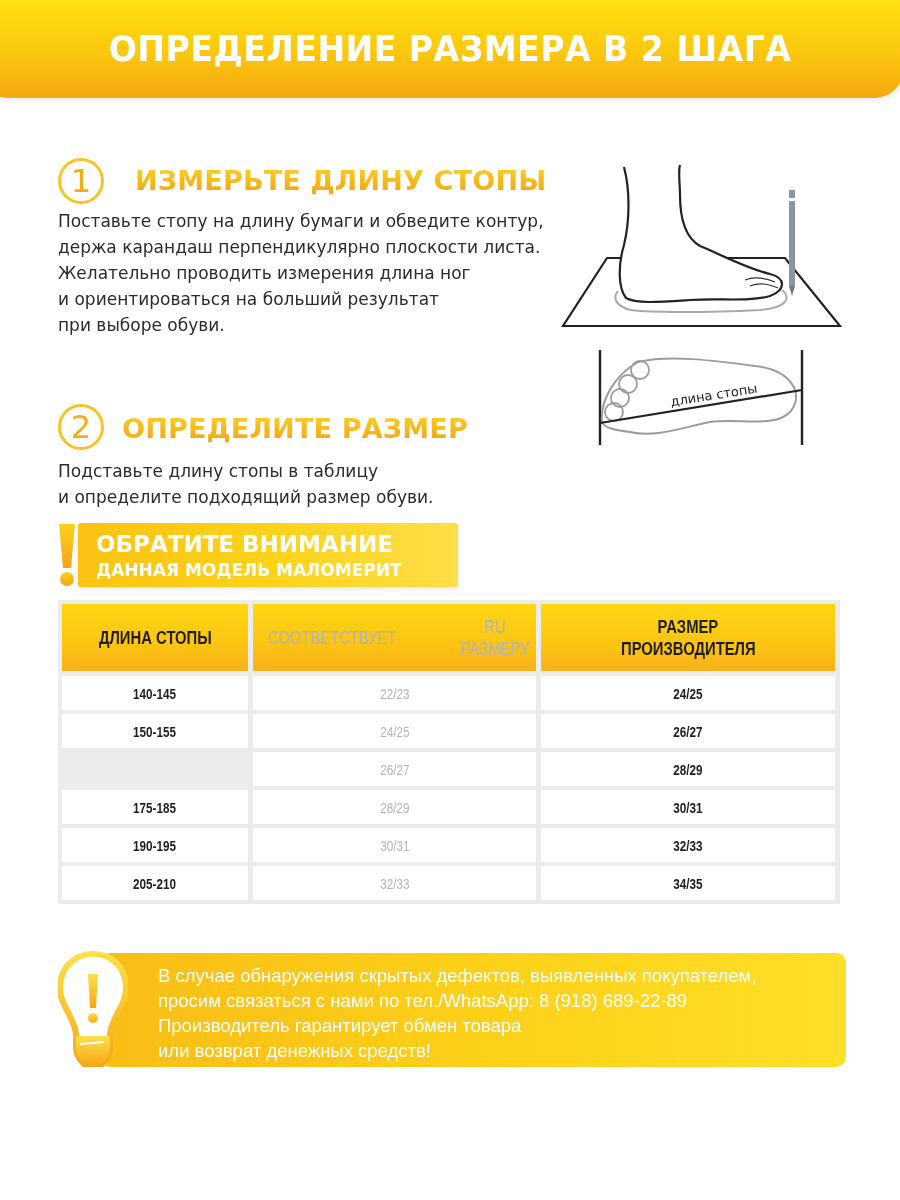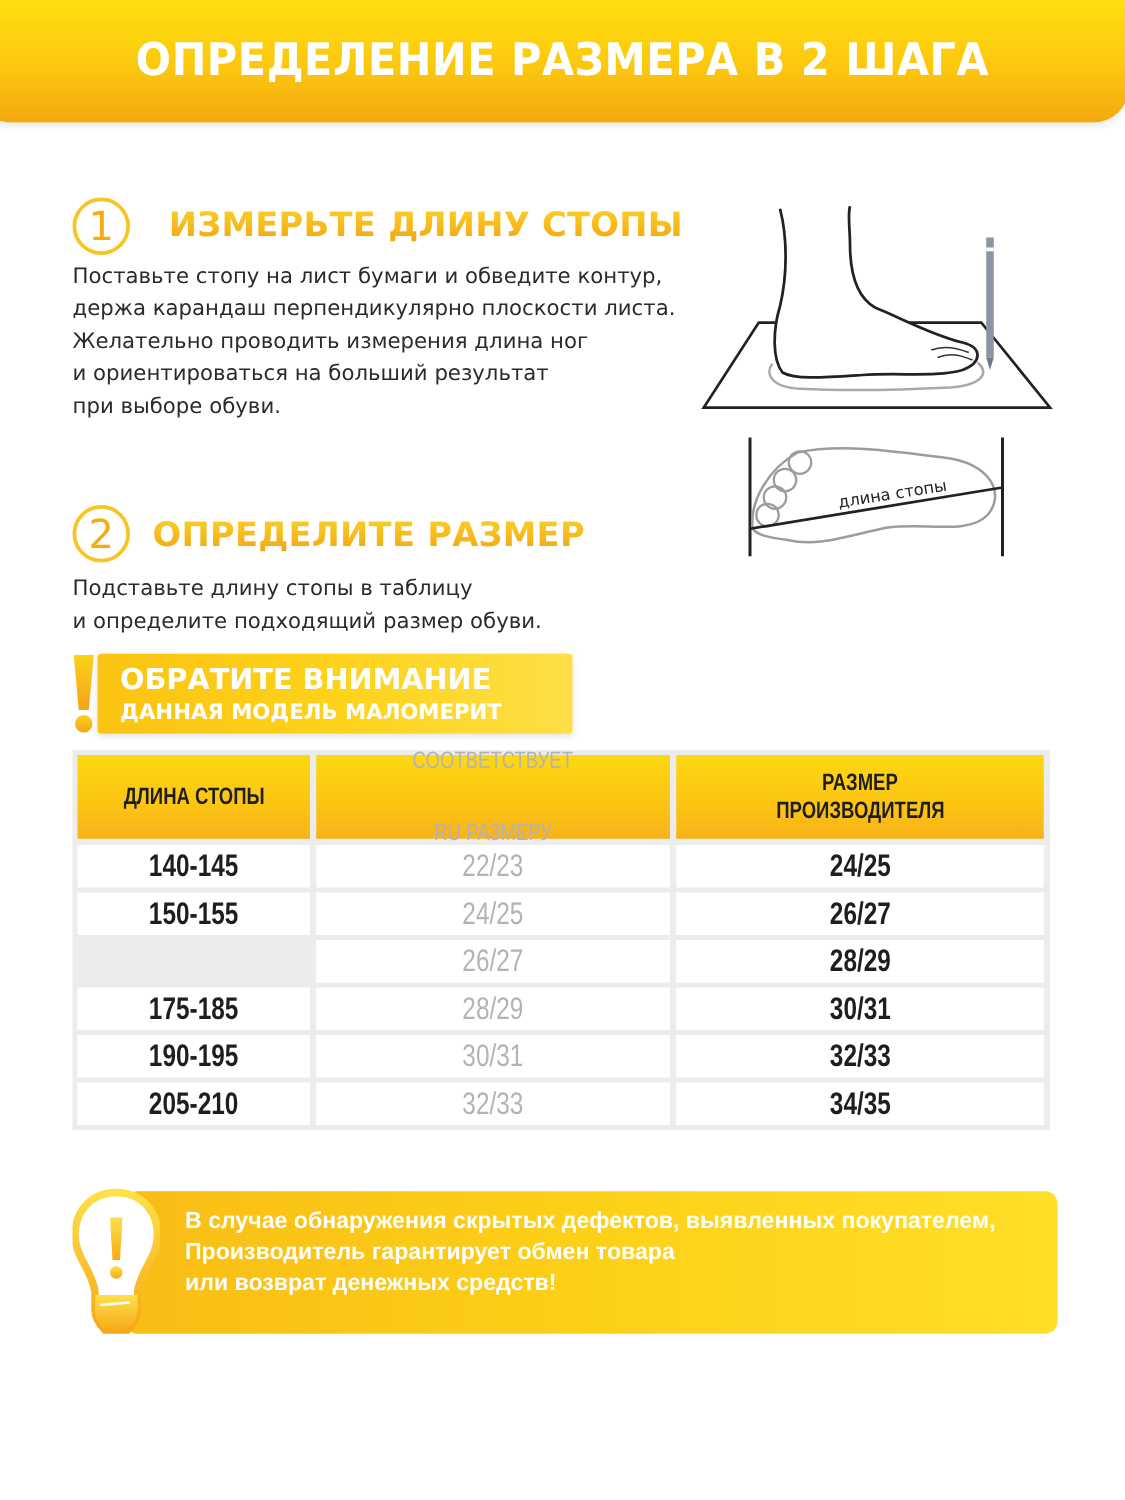--- a/index.html
+++ b/index.html
@@ -40,45 +40,45 @@
   .table-wrap { position:absolute; left:58px; top:600px; width:782px; height:304px;
                 background:#ececec; }
   .th { position:absolute; top:4px; height:67px;
         background:linear-gradient(180deg,#fdd812 0%,#fcc412 60%,#f7b21a 100%);
         display:flex; align-items:center; justify-content:center; text-align:center;
         color:#fff; font-family:"Liberation Sans", sans-serif; font-weight:bold;
         font-size:19px; line-height:22px; transform-origin:center; }
   .th span { display:inline-block; transform:scaleX(0.78); }
   .td { position:absolute; height:34px; background:#fff;
         display:flex; align-items:center; justify-content:center;
-        font-family:"Liberation Sans", sans-serif; font-weight:bold; font-size:25px; }
+        font-family:"Liberation Sans", sans-serif; font-weight:bold; font-size:15px; }
   .td span { display:inline-block; transform:scaleX(0.78); }
   .c1 { left:4px; width:186px; color:#1e1e1e; }
   .c2 { left:195px; width:283px; color:#b3b3b3; font-weight:normal; }
   .c3 { left:483px; width:294px; color:#1e1e1e; }
 
   .info { position:absolute; left:100px; top:953px; width:746px; height:114px;
           border-radius:10px;
           background:linear-gradient(90deg,#f9bd16 0%,#fdd018 50%,#ffdf28 100%); }
-  .info-text { position:absolute; left:48px; top:10px; color:#fff; font-family:"Liberation Sans", sans-serif;
-               font-size:18.5px; line-height:25px; white-space:nowrap;font-weight:bold; }
+  .info-text { position:absolute; left:58px; top:10px; color:#fff; font-family:"Liberation Sans", sans-serif;
+               font-size:18.5px; line-height:25px; white-space:nowrap; }
   .bulb { position:absolute; left:58px; top:950px; width:70px; height:125px; }
 </style>
 </head>
 <body>
 
 <div class="banner"></div>
 <div class="banner-title">ОПРЕДЕЛЕНИЕ РАЗМЕРА В 2 ШАГА</div>
 
 <div class="step-circle" style="left:58px;top:158px;">
   <span>1</span>
 </div>
 <div class="step-title" style="left:135px;top:165px;">ИЗМЕРЬТЕ ДЛИНУ СТОПЫ</div>
 <div class="para" style="left:58px;top:208px;">
-  <div>Поставьте стопу на лист бумаги и обведите контур,</div>
+  <div>Поставьте стопу на длину бумаги и обведите контур,</div>
   <div>держа карандаш перпендикулярно плоскости листа.</div>
   <div>Желательно проводить измерения длина ног</div>
   <div>и ориентироваться на больший результат</div>
   <div>при выборе обуви.</div>
 </div>
 
 <svg class="illus" viewBox="0 0 300 300" xmlns="http://www.w3.org/2000/svg">
   <g>
 
     <polygon points="47,108 225,108 280,176 3,176" fill="none" stroke="#222" stroke-width="2.2"></polygon>
@@ -127,21 +127,21 @@
 </svg>
 <div class="notice">
   <div class="notice-line1">ОБРАТИТЕ ВНИМАНИЕ</div>
   <div class="notice-line2">ДАННАЯ МОДЕЛЬ МАЛОМЕРИТ</div>
 </div>
 
 <div class="table-wrap">
   <div class="th c1">
       <span>ДЛИНА СТОПЫ</span>
     </div>
-  <div class="th c2" style="flex-direction:column;gap:36px;">
+  <div class="th c2" style="flex-direction:row;gap:36px;">
     <span>СООТВЕТСТВУЕТ</span>
       <span>RU РАЗМЕРУ</span>
   </div>
   <div class="th c3" style="flex-direction:column;">
     <span>РАЗМЕР</span>
       <span>ПРОИЗВОДИТЕЛЯ</span>
   </div>
 
   <div class="td c1" style="top:76px;">
       <span>140-145</span>
@@ -197,20 +197,21 @@
       <span>32/33</span>
     </div>
   <div class="td c3" style="top:266px;">
       <span>34/35</span>
     </div>
 </div>
 
 <div class="info">
   <div class="info-text">
     <div>В случае обнаружения скрытых дефектов, выявленных покупателем,</div>
+    <div>просим связаться с нами по тел./WhatsApp: 8 (918) 689-22-89</div>
     <div>Производитель гарантирует обмен товара</div>
     <div>или возврат денежных средств!</div>
   </div>
 </div>
 <svg class="bulb" viewBox="0 0 70 125" xmlns="http://www.w3.org/2000/svg">
   <defs>
       <linearGradient id="bg" x1="0" y1="0" x2="0" y2="1">
         <stop offset="0" stop-color="#fde04a"></stop>
         <stop offset="1" stop-color="#f6a817"></stop>
       </linearGradient>

